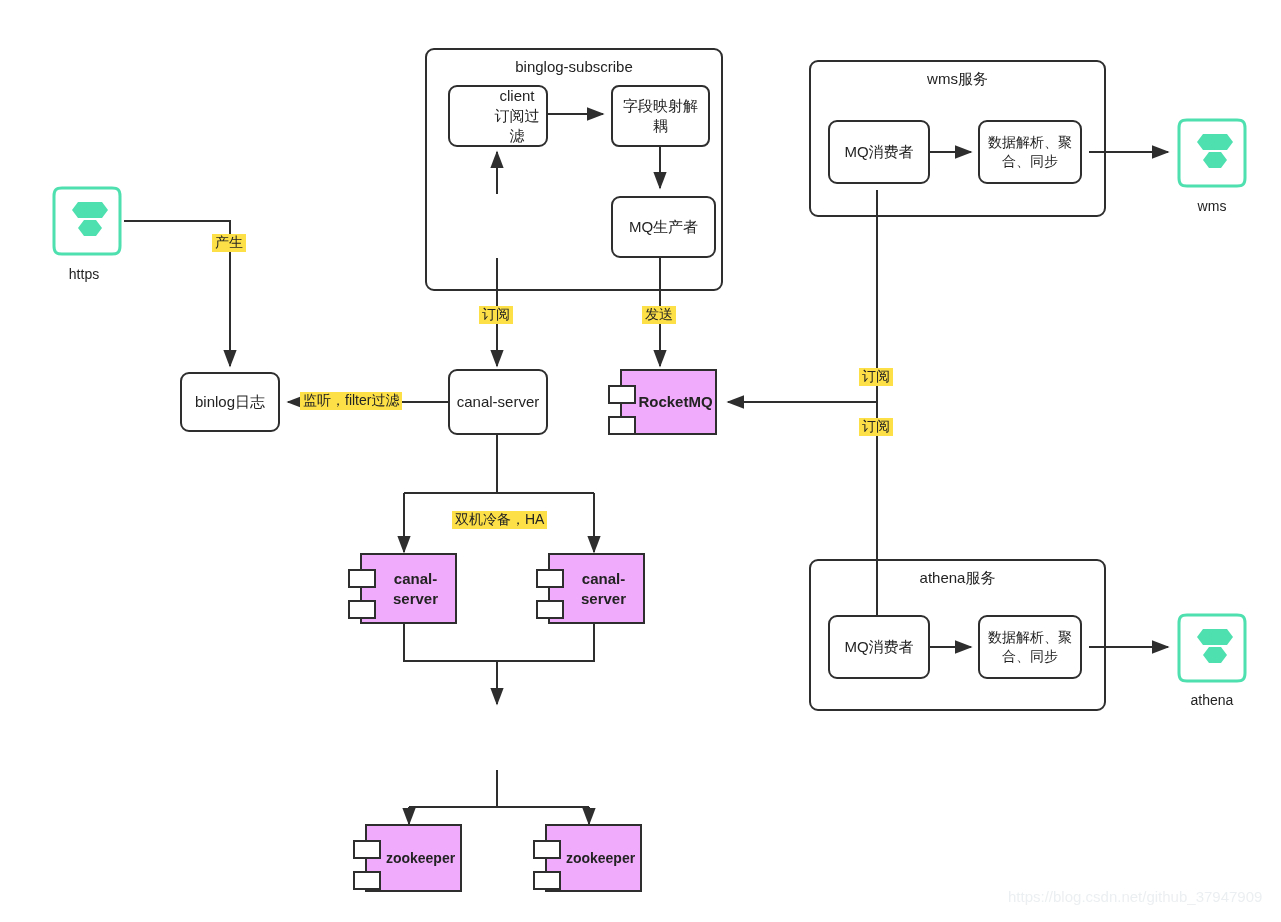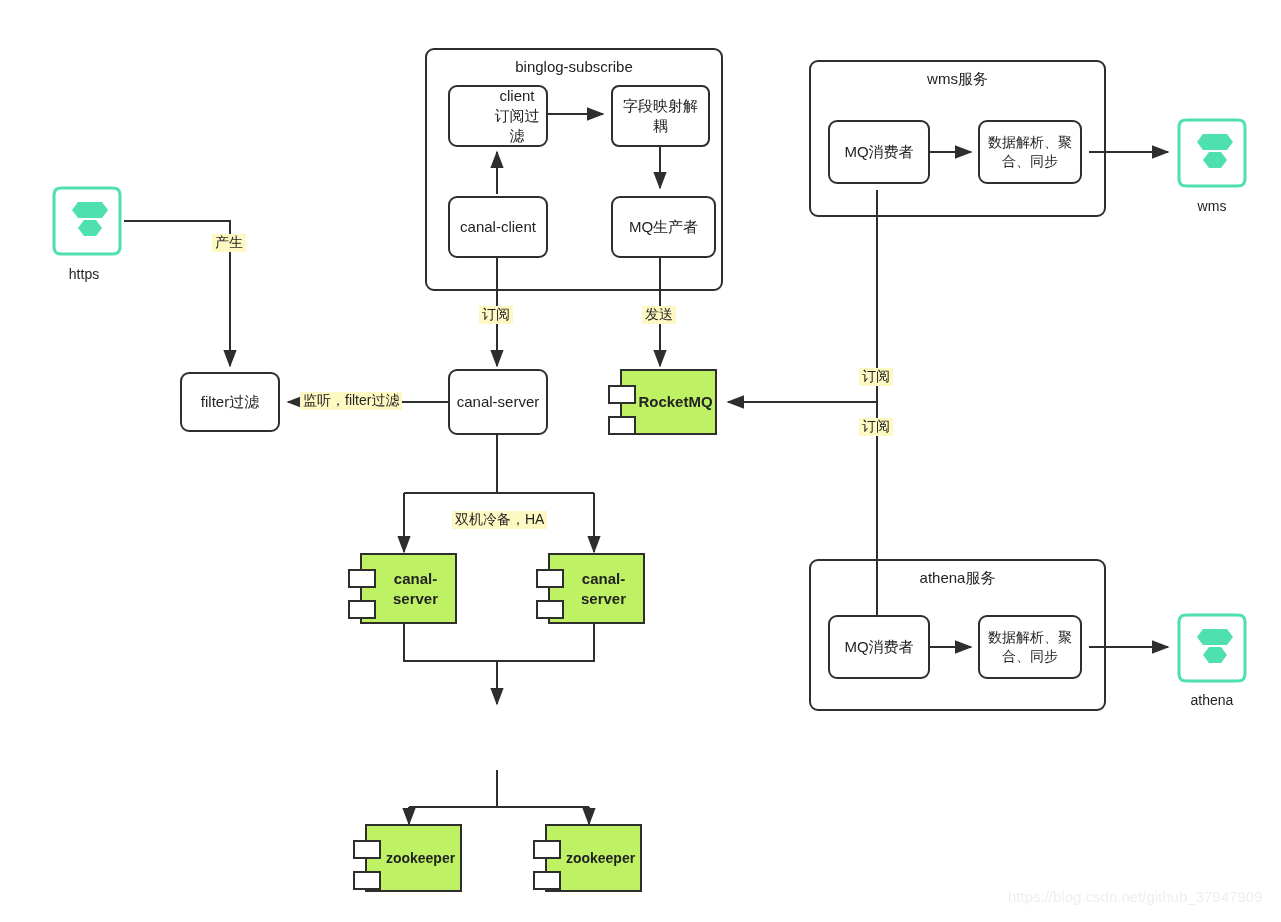--- a/index.html
+++ b/index.html
@@ -65,21 +65,21 @@
     font-size: 15px;
     color: #232323;
   }
 
   
   .component {
     position: absolute;
     box-sizing: border-box;
     border: 2px solid #2e2e2e;
     border-radius: 0;
-    background: #bef264;
+    background: #f0abfc;
     display: flex;
     align-items: center;
     justify-content: center;
     text-align: center;
     font-size: 15px;
     font-weight: bold;
     line-height: 1.3;
     color: #232323;
     z-index: 3;
   }
@@ -116,21 +116,21 @@
     color: #232323;
     width: 120px;
   }
 
   
   .elabel {
     position: absolute;
     z-index: 4;
     font-size: 14px;
     color: #232323;
-    background: #fef9c3;
+    background: #fde047;
     padding: 0 3px;
     white-space: nowrap;
   }
 
   
   .watermark {
     position: absolute;
     z-index: 5;
     font-size: 15px;
     color: #eceff1;
@@ -193,40 +193,37 @@
   </div>
 
   <div class="node" style="left:448px; top:85px; width:100px; height:62px;padding-left:44px;">
     <span class="nlabel">client订阅过滤</span>
   </div>
 
   <div class="node" style="left:611px; top:85px; width:99px; height:62px;border-radius:8px;">
     <span class="nlabel">字段映射解耦</span>
   </div>
 
-  <div class="node" style="left:448px; top:196px; width:100px; height:62px;">
-    <span class="nlabel">canal-client</span>
-  </div>
 
   <div class="node" style="left:611px; top:196px; width:105px; height:62px;">
     <span class="nlabel">MQ生产者</span>
   </div>
 
   <div class="dbicon" style="left:50px; top:184px;">
     <svg width="74" height="74" viewBox="0 0 74 74" xmlns="http://www.w3.org/2000/svg">
       <path d="M12,4 H62 C68,4 70,6 70,12 V62 C70,68 68,70 62,70 H12 C6,70 4,68 4,62 V12 C4,6 6,4 12,4 Z" fill="#ffffff" stroke="#4ee0ae" stroke-width="3"></path>
       <polygon points="22,26 28,18 40,18 46,26 40,34 28,34" fill="#4ee0ae"></polygon>
       <polygon points="34,26 40,18 52,18 58,26 52,34 40,34" fill="#4ee0ae"></polygon>
       <polygon points="28,44 34,36 46,36 52,44 46,52 34,52" fill="#4ee0ae"></polygon>
     </svg>
   </div>
   <div class="dbcaption" style="left:24px; top:266px;">https</div>
 
   <div class="node" style="left:180px; top:372px; width:100px; height:60px;">
-    <span class="nlabel">filter过滤</span>
+    <span class="nlabel">binlog日志</span>
   </div>
 
   <div class="node" style="left:448px; top:369px; width:100px; height:66px;">
     <span class="nlabel">canal-server</span>
   </div>
 
   <div class="component" style="left:620px; top:369px; width:97px; height:66px;">
     <span class="tab t1"></span>
     <span class="tab t2"></span>
     <span class="clabel">RocketMQ</span>

